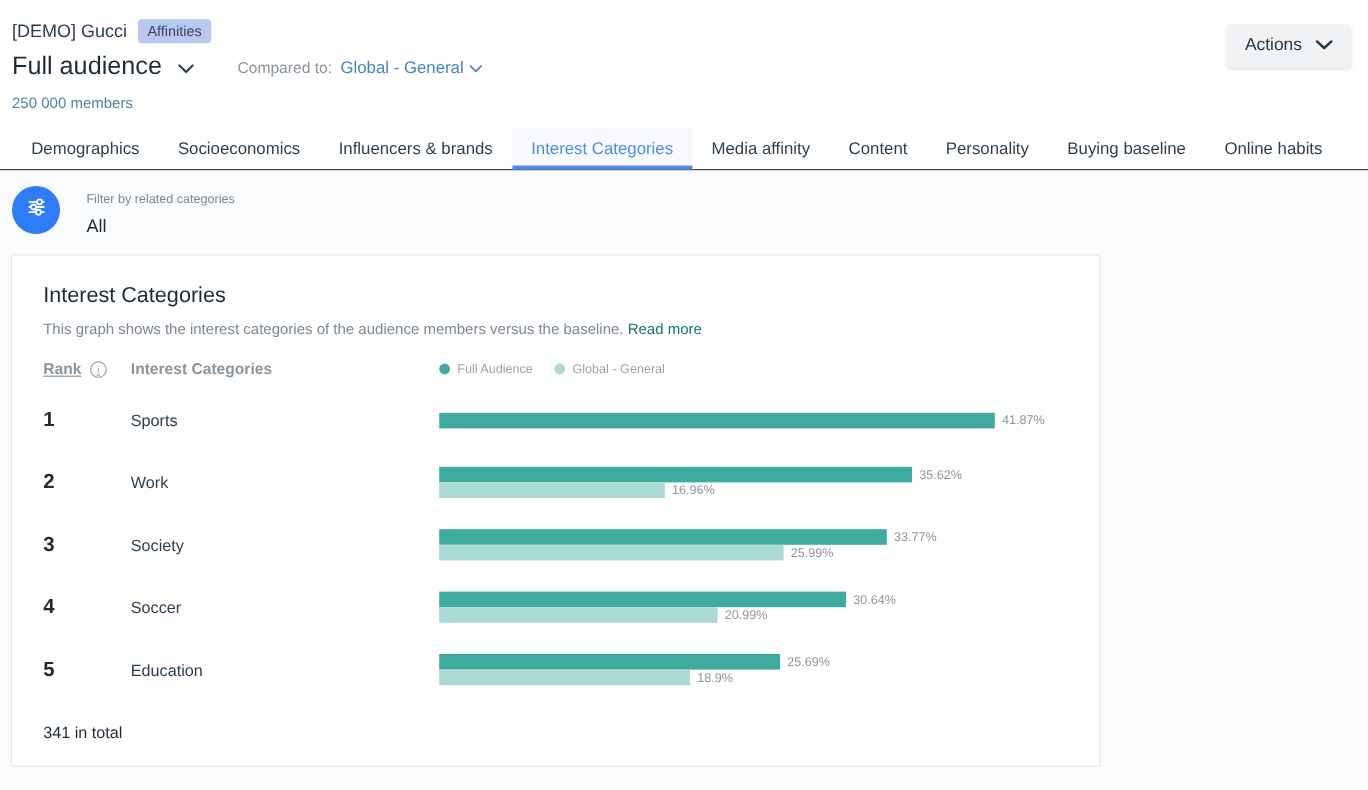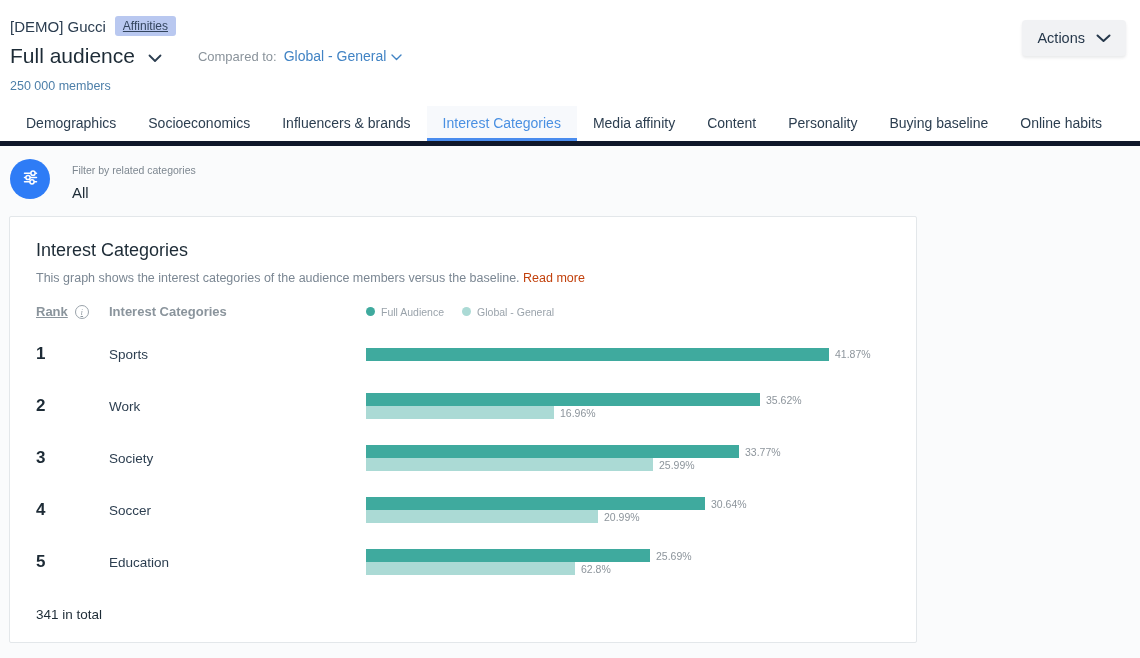--- a/index.html
+++ b/index.html
@@ -8,56 +8,56 @@
     width:1140px; height:658px; overflow:hidden;
     font-family:"Liberation Sans", sans-serif;
     background:#ffffff; color:#1d2b36;
   }
   .page { position:relative; width:1140px; height:658px; }
 
   
   .header { position:relative; padding:16px 14px 0 10px; background:#fff; }
   .header-top { display:flex; align-items:center; gap:9px; }
   .app-title { font-size:15px; color:#2a3c4f; }
-  .badge { background:#b9c8f0; color:#33455e; font-size:12px; padding:3px 8px; border-radius:3px;text-decoration:underline; }
+  .badge { background:#b9c8f0; color:#33455e; font-size:12px; padding:3px 8px; border-radius:3px; }
   .header-mid { display:flex; align-items:center; margin-top:8px; }
   .audience { font-size:21px; color:#1d2b36; display:flex; align-items:center; gap:13px; cursor:pointer; }
   .audience svg { margin-top:3px; }
   .compared { margin-left:36px; display:flex; align-items:baseline; gap:7px;justify-content:flex-end; }
   .compared-label { color:#8a939b; font-size:13px; }
   .compared-value { color:#4183c4; font-size:14px; display:flex; align-items:center; gap:5px; cursor:pointer; }
   .members { margin-top:11px; color:#4d7fa9; font-size:12.5px; }
   .actions-btn {
     position:absolute; top:20px; right:14px;
     background:#f1f2f4; border:none; border-radius:4px;
     padding:10px 15px; font-size:14.5px; color:#25374a;
     font-family:"Liberation Sans", sans-serif;
     display:flex; align-items:center; gap:11px; cursor:pointer;
     box-shadow:0 2px 3px rgba(40,50,60,.10);
   }
 
   
-  .tabs { display:flex; margin-top:13px; padding-left:10px; border-bottom:5px solid #0f172a; background:#fff; }
+  .tabs { display:flex; margin-top:13px; padding-left:10px; border-bottom:1px solid #0f172a; background:#fff; }
   .tab { padding:9px 16px 10px; font-size:14px; color:#2c3e50; cursor:pointer; white-space:nowrap; }
   .tab.active { color:#4a90e2; background:#f7f9fc; border-bottom:3px solid #4a8cee; padding-bottom:7px; }
 
   
   .content { position:relative; height:524px; background:#fafbfc; }
   .filter-row { display:flex; align-items:flex-start; gap:22px; padding:13px 0 0 10px; }
   .filter-circle { width:40px; height:40px; border-radius:50%; background:#2e7cf6;
     display:flex; align-items:center; justify-content:center; cursor:pointer; flex:none; }
   .filter-label { font-size:10.5px; color:#7d8790; margin-top:5px; }
   .filter-value { font-size:15px; color:#1d2b36; margin-top:8px; cursor:pointer; }
 
   
   .card { margin:15px 0 0 9px; width:908px; background:#fff;
     border:1px solid #e3e7ea; border-radius:2px; padding:23px 26px 20px; }
   .card-title { font-size:18px; color:#1d2b36; }
   .card-desc { margin-top:10px; font-size:12.5px; color:#7b8793; }
-  .read-more { color:#c2410c; cursor:pointer; }
+  .read-more { color:#0f766e; cursor:pointer; }
   .table-head { display:grid; grid-template-columns:73px 257px 1fr; margin-top:19px; align-items:center; }
   .col-head { font-size:13px; font-weight:bold; color:#8a949c; }
   .rank-head { display:flex; align-items:center; gap:7px;text-decoration:underline; }
   .info-icon { width:14px; height:14px; border:1px solid #9aa3ab; border-radius:50%;
     color:#9aa3ab; font-size:9px; line-height:12px; text-align:center; cursor:pointer;
     font-weight:normal; font-family:"Liberation Serif", serif; font-style:italic; }
   .legend { display:flex; gap:18px; align-items:center; }
   .legend-item { display:flex; align-items:center; gap:6px; font-size:10.5px; color:#9aa3ab; }
   .legend-dot { width:9px; height:9px; border-radius:50%; flex:none; }
 
@@ -223,21 +223,21 @@
           <div class="row">
             <div class="rank">5</div>
             <div class="cat-name">Education</div>
             <div class="bars">
               <div class="bar-line">
                 <div class="bar" style="background: rgb(63, 170, 158); width: 284px;"></div>
                 <span class="bar-label">25.69%</span>
               </div>
               <div class="bar-line">
                 <div class="bar" style="background: rgb(171, 218, 213); width: 209px;"></div>
-                <span class="bar-label">62.8%</span>
+                <span class="bar-label">18.9%</span>
               </div>
             </div>
           </div>
         </div>
 
       <div class="total">341 in total</div>
     </div>
   </div>
 </div>
 

